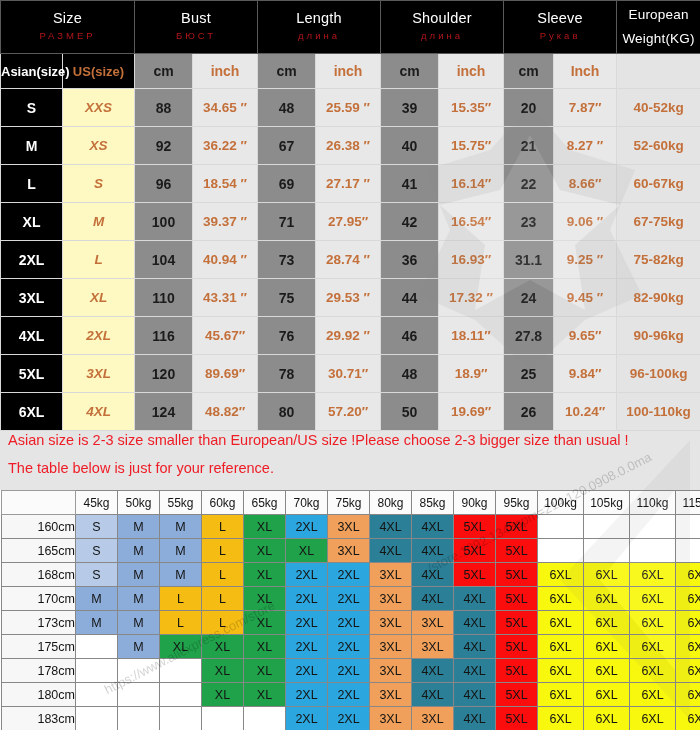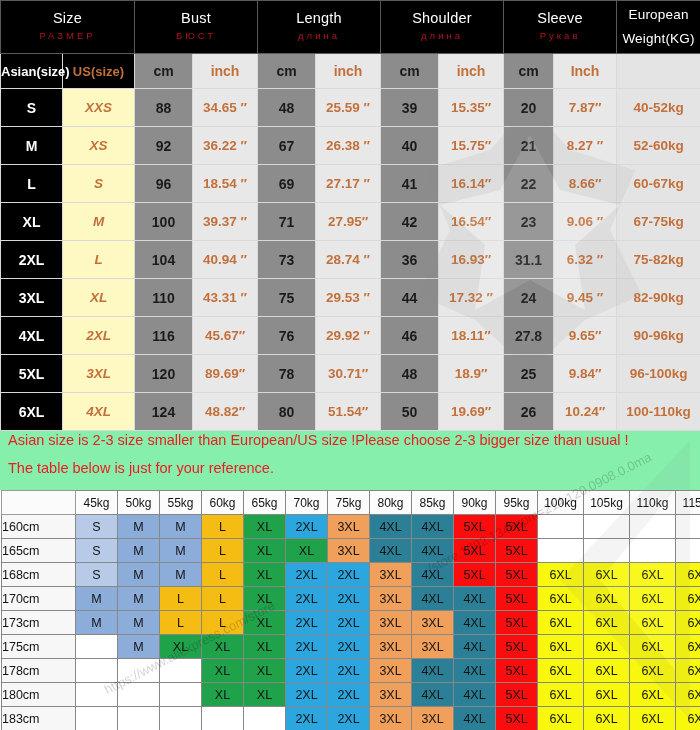--- a/index.html
+++ b/index.html
@@ -81,21 +81,21 @@
     width: 300px;
     height: 285px;
     pointer-events: none;
     opacity: .10;
     z-index: 3;
   }
 
   
   #notice {
     padding: 0 6px 4px 8px;
-    background: #86efac;
+    background: #e5e5e5;
     position: relative;
     z-index: 4;
   }
   #notice p {
     margin: 0 0 8px 0;
     color: #ee1c25;
     font-size: 14.5px;
     line-height: 1.35;
     white-space: nowrap;
   }
@@ -114,21 +114,21 @@
     text-align: center;
     vertical-align: middle;
     height: 23px;
     font-size: 12.5px;
     color: #141414;
     padding: 0;
     background: #ffffff;
   }
   #matrix td.corner  { background: #fbfbfb; border-color:#9a9a9a; }
   #matrix td.whead   { background: #fbfbfb; font-size: 12px; }
-  #matrix td.hhead   { background: #f7f7f7; font-size: 12.5px; text-align: left; }
+  #matrix td.hhead   { background: #f7f7f7; font-size: 12.5px; text-align: right; }
   #matrix td.empty   { background: #ffffff; }
 
   
   .k-S   { background: #b7cbe8; }
   .k-M   { background: #8cacd9; }
   .k-L   { background: #f5bd13; }
   .k-XL  { background: #20a24a; }
   .k-2XL { background: #2ca6de; }
   .k-3XL { background: #f0a05a; }
   .k-4XL { background: #2b7f96; }
@@ -264,21 +264,21 @@
       <tr>
         <td class="c-asian">2XL</td>
         <td class="c-us">L</td>
         <td class="c-cm">104</td>
         <td class="c-in">40.94 ″</td>
         <td class="c-cm">73</td>
         <td class="c-in">28.74 ″</td>
         <td class="c-cm">36</td>
         <td class="c-in">16.93″</td>
         <td class="c-cm">31.1</td>
-        <td class="c-in">6.32 ″</td>
+        <td class="c-in">9.25 ″</td>
         <td class="c-wt">75-82kg</td>
       </tr>
       <tr>
         <td class="c-asian">3XL</td>
         <td class="c-us">XL</td>
         <td class="c-cm">110</td>
         <td class="c-in">43.31 ″</td>
         <td class="c-cm">75</td>
         <td class="c-in">29.53 ″</td>
         <td class="c-cm">44</td>
@@ -312,21 +312,21 @@
         <td class="c-cm">25</td>
         <td class="c-in">9.84″</td>
         <td class="c-wt">96-100kg</td>
       </tr>
       <tr>
         <td class="c-asian">6XL</td>
         <td class="c-us">4XL</td>
         <td class="c-cm">124</td>
         <td class="c-in">48.82″</td>
         <td class="c-cm">80</td>
-        <td class="c-in">51.54″</td>
+        <td class="c-in">57.20″</td>
         <td class="c-cm">50</td>
         <td class="c-in">19.69″</td>
         <td class="c-cm">26</td>
         <td class="c-in">10.24″</td>
         <td class="c-wt">100-110kg</td>
       </tr>
     </tbody>
 </table>
 
 <svg id="wm-figure" viewBox="0 0 300 285">

